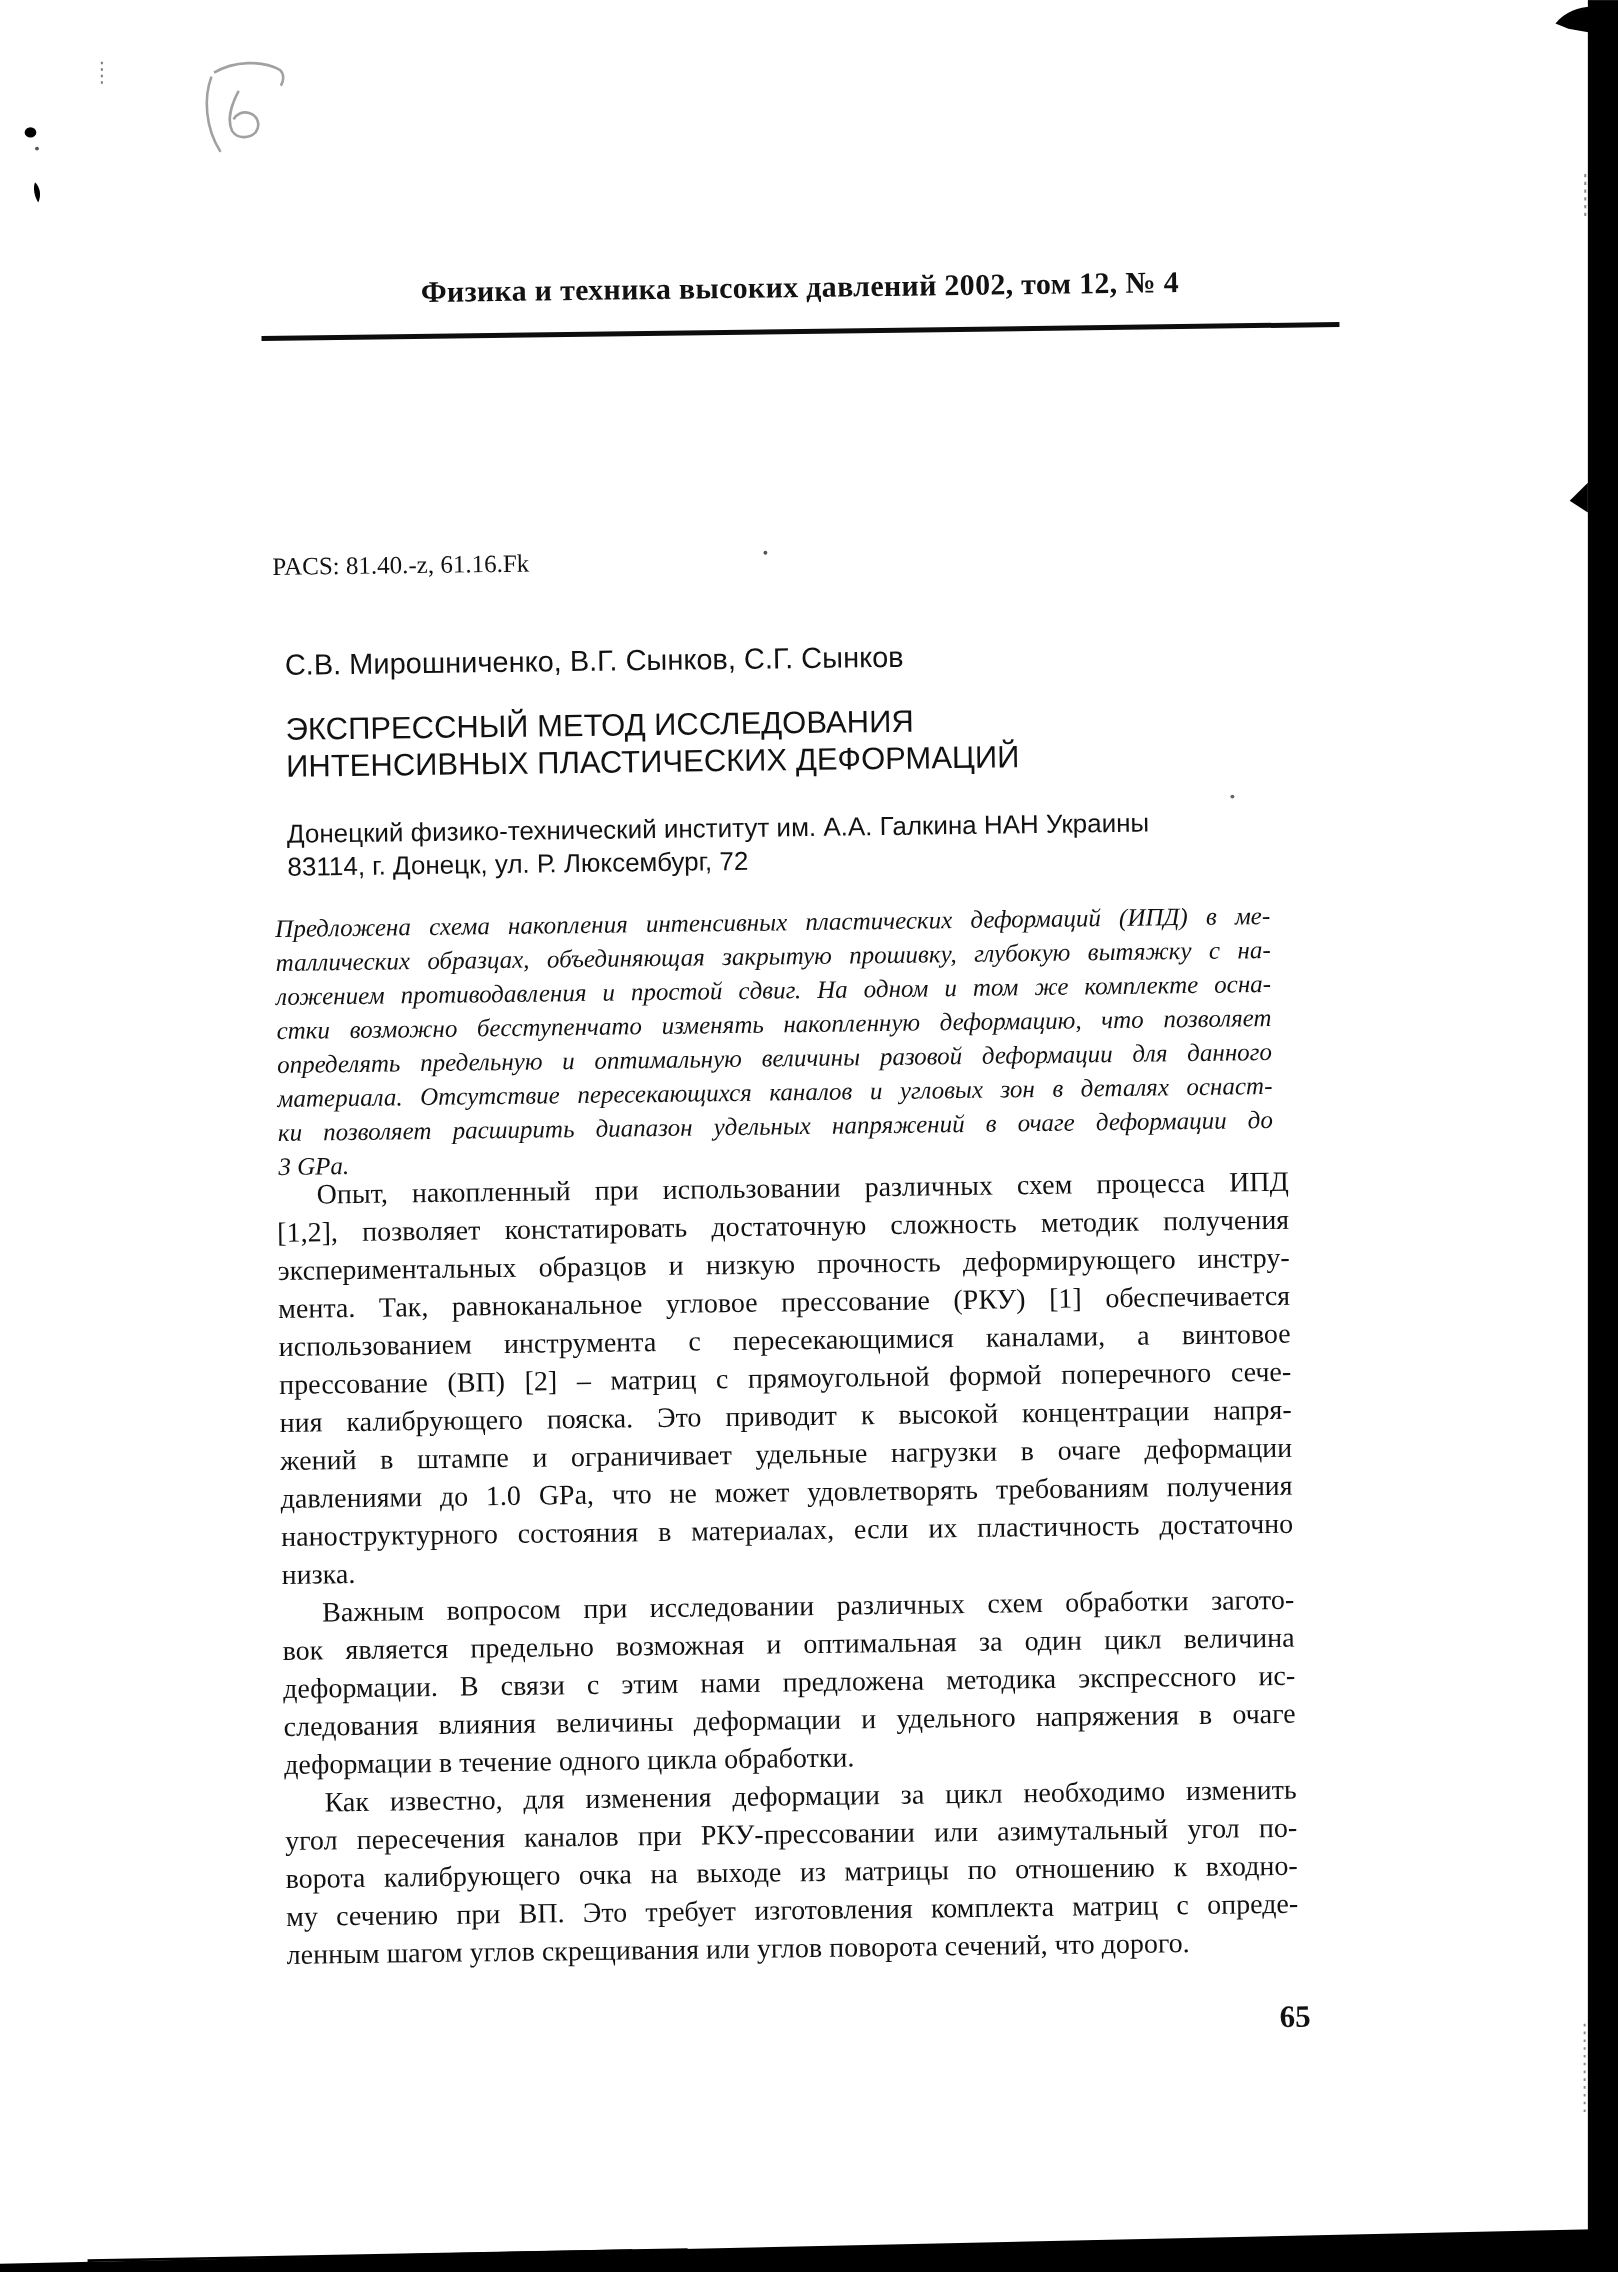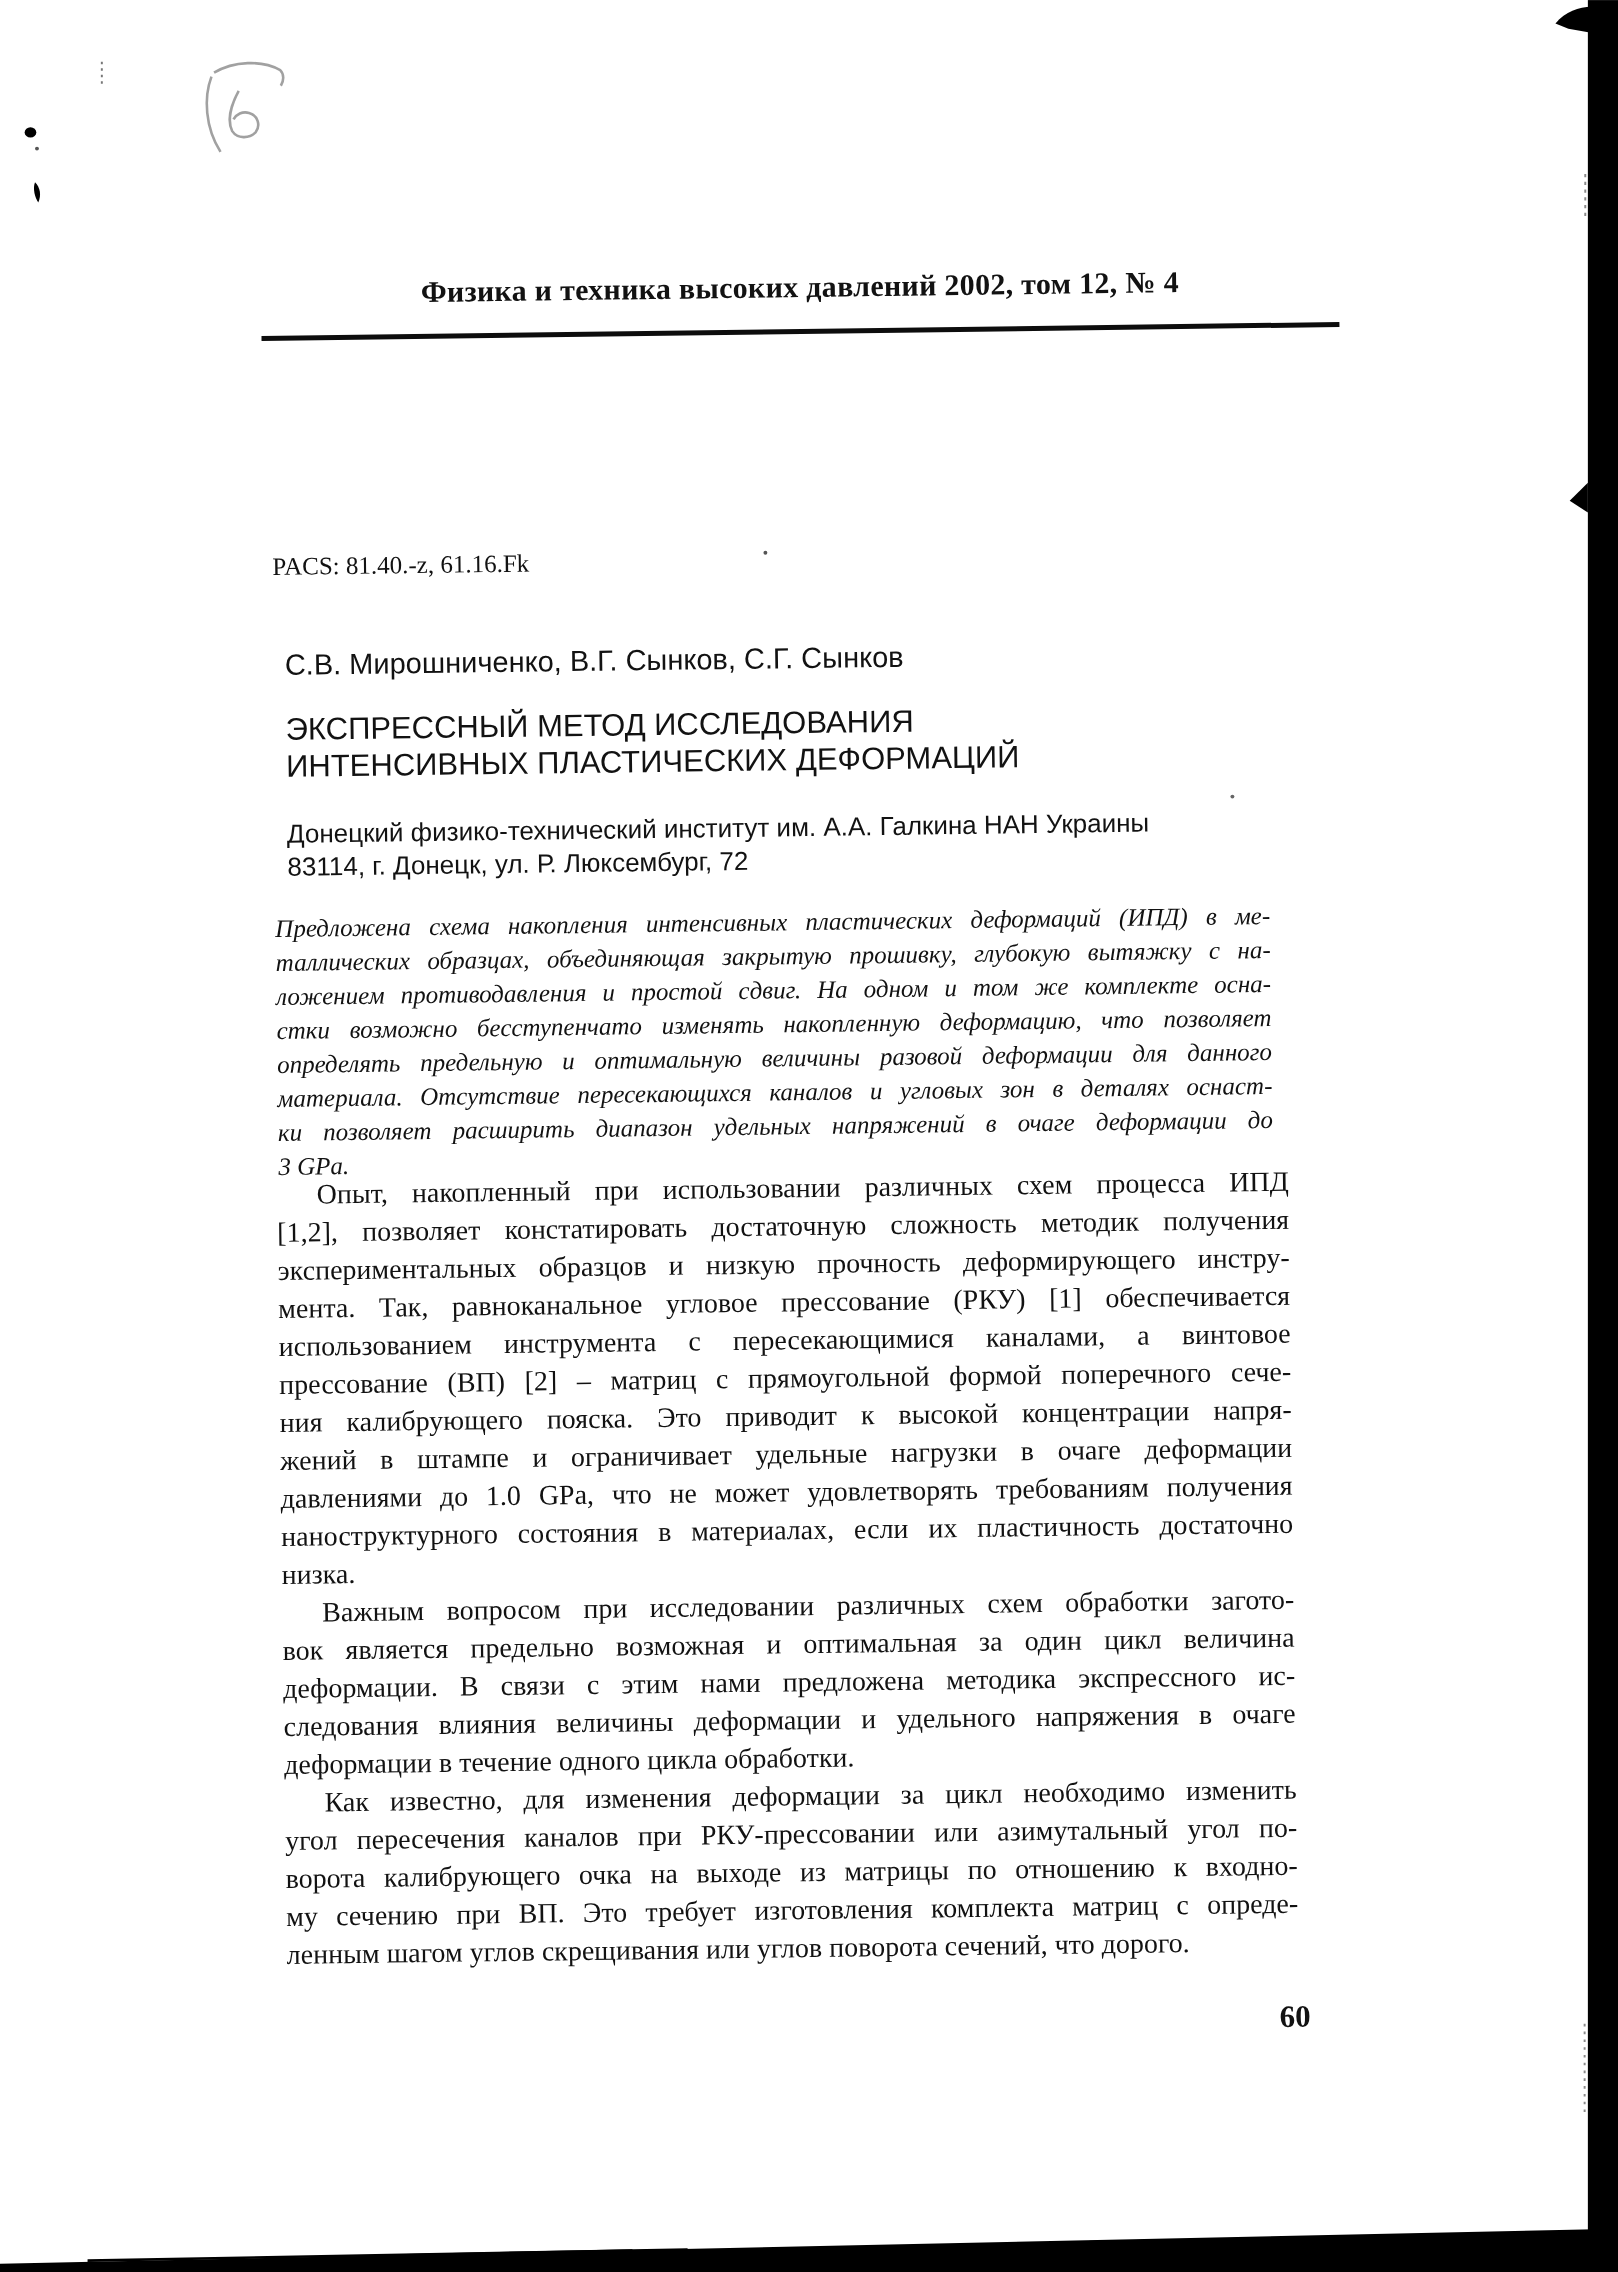--- a/index.html
+++ b/index.html
@@ -142,21 +142,21 @@
         </div>
         <div>
           <div class="tline indent">Как известно, для изменения деформации за цикл необходимо изменить</div>
           <div class="tline">угол пересечения каналов при РКУ-прессовании или азимутальный угол по-</div>
           <div class="tline">ворота калибрующего очка на выходе из матрицы по отношению к входно-</div>
           <div class="tline">му сечению при ВП. Это требует изготовления комплекта матриц с опреде-</div>
           <div class="tline last">ленным шагом углов скрещивания или углов поворота сечений, что дорого.</div>
         </div>
       </div>
 
-    <div class="page-number">60</div>
+    <div class="page-number">65</div>
   </div>
 
   <svg class="artifacts" width="1619" height="2273" viewBox="0 0 2496 3504">
 
     <rect x="2448" y="0" width="48" height="3504" fill="#000"></rect>
 
     <path d="M2398,36 C2420,10 2452,6 2478,14 L2496,20 L2496,58 L2418,44 Z" fill="#000"></path>
 
     <path d="M2420,772 L2448,744 L2448,790 Z" fill="#000"></path>
 

